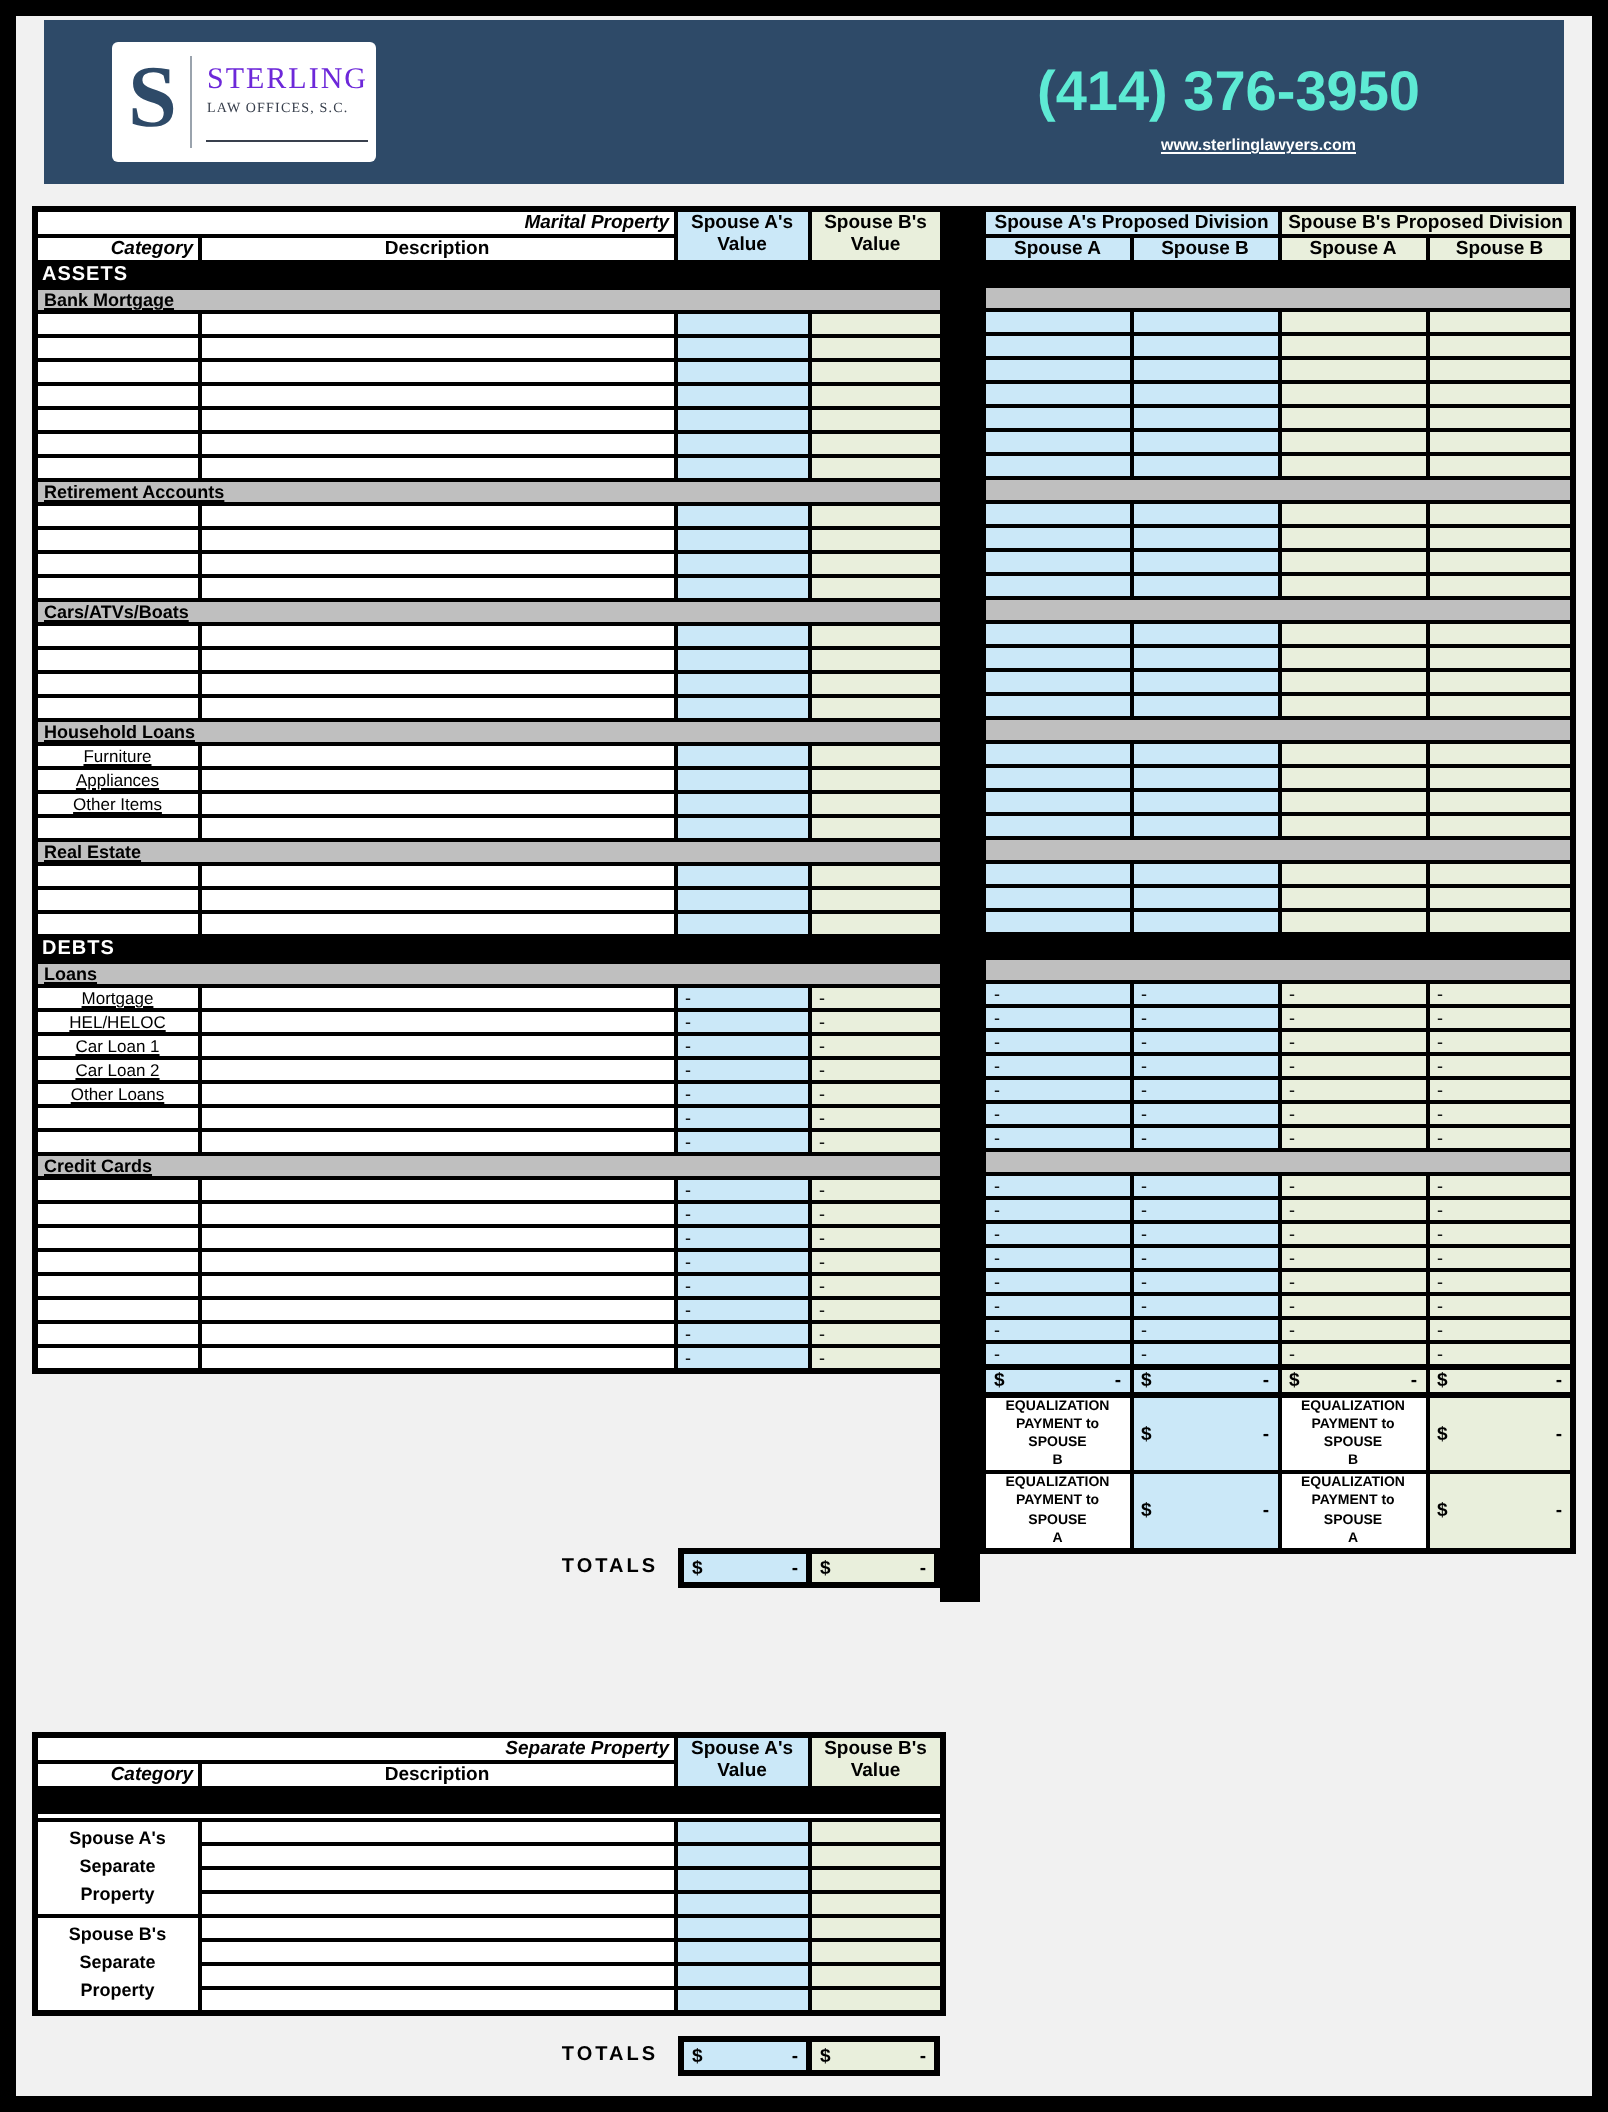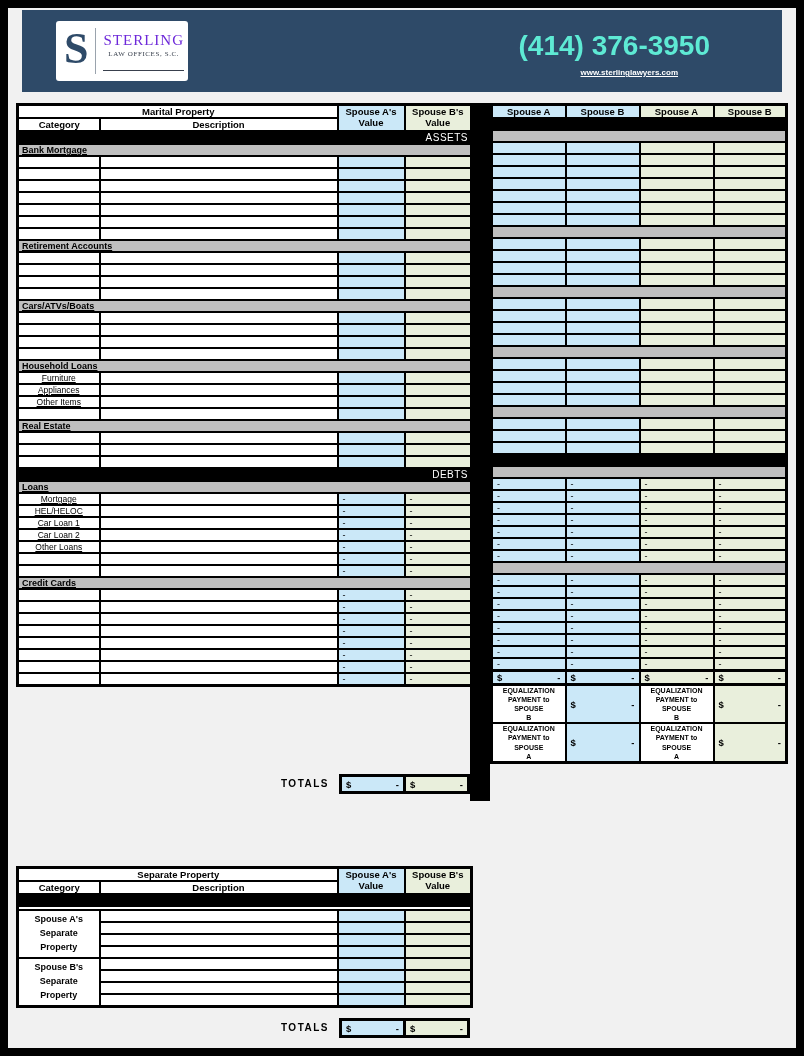--- a/index.html
+++ b/index.html
@@ -26,47 +26,47 @@
     color:var(--navy, #2e4a68); padding:0 7px 4px 8px; line-height:1;
   }
   .logo-divider { width:1px; height:46px; background:#9aa3ad; }
   .logo-text { padding-left:7px; }
   .logo-name {
     font-family:"Liberation Serif", serif; font-size:15px; letter-spacing:1px;
     color:#6d28d9;
   }
   .logo-sub {
     font-family:"Liberation Serif", serif; font-size:7px; letter-spacing:0.6px;
-    color:#39404d; border-bottom:1px solid #39404d; padding-bottom:12px; margin-top:1px;text-align:center;
+    color:#39404d; border-bottom:1px solid #39404d; padding-bottom:12px; margin-top:1px;
   }
   .phone {
     position:absolute; right:72px; top:20px; color:#5eead4;
     font-size:28px; font-weight:bold;
   }
   .website {
     position:absolute; right:104px; top:58px; color:#fff;
     font-size:8px; font-weight:bold; text-decoration:underline; cursor:pointer;
   }
   
   table { border-collapse:collapse; table-layout:fixed; }
   .tbl { position:absolute; background:#fff; border:3px solid #000; }
   td { border:2px solid #000; padding:0 2px; font-size:9px; height:12px;
        overflow:hidden; white-space:nowrap; }
   #marital-table  { left:8px;  top:95px; width:454px; }
   #division-wrap  { position:absolute; left:482px; top:95px; width:295px; }
   #division-table { position:relative; width:295px; background:#fff; border:3px solid #000; }
   #strip { position:absolute; left:462px; top:95px; width:20px; height:698px; background:#000; }
   .hdr  { font-weight:bold; font-size:9.5px; }
   .c    { text-align:center; }
-  .l    { text-align:center; padding-left:3px; }
+  .l    { text-align:right; padding-left:3px;font-style:italic; }
   .two-line { line-height:1.15; white-space:normal; text-align:center; font-weight:bold; font-size:9.5px; }
   .blue  { background:var(--blue, #cbe8f8); }
   .green { background:var(--green, #e9efdc); }
   tr.row-title td {
-    background:#000; color:#fff; text-align:right; font-weight:normal;
+    background:#000; color:#fff; text-align:left; font-weight:bold;
     font-size:10px; letter-spacing:0.5px;
   }
   tr.row-gray td {
     background:var(--gray, #bfbfbf); font-weight:bold; font-size:9px;
     text-align:left; padding-left:3px;
   }
   tr.row-gray td span { text-decoration:underline; }
   td.cat { text-align:center; font-size:8.5px; }
   td.cat span { text-decoration:underline; }
   td.dashcell { text-align:left; padding-left:4px; font-size:9px; color:#000; }
@@ -411,20 +411,24 @@
   <div id="division-wrap">
     <table id="division-table">
       <colgroup>
           <col style="width:74px">
           <col style="width:74px">
           <col style="width:74px">
           <col style="width:73px">
         </colgroup>
       <thead>
         <tr>
+          <td colspan="2" class="hdr c blue">Spouse A's Proposed Division</td>
+          <td colspan="2" class="hdr c green">Spouse B's Proposed Division</td>
+        </tr>
+        <tr>
           <td class="hdr c blue">Spouse A</td>
           <td class="hdr c blue">Spouse B</td>
           <td class="hdr c green">Spouse A</td>
           <td class="hdr c green">Spouse B</td>
         </tr>
       </thead>
       <tbody id="division-body">
           <tr class="row-title">
             <td colspan="4"></td>
           </tr>

